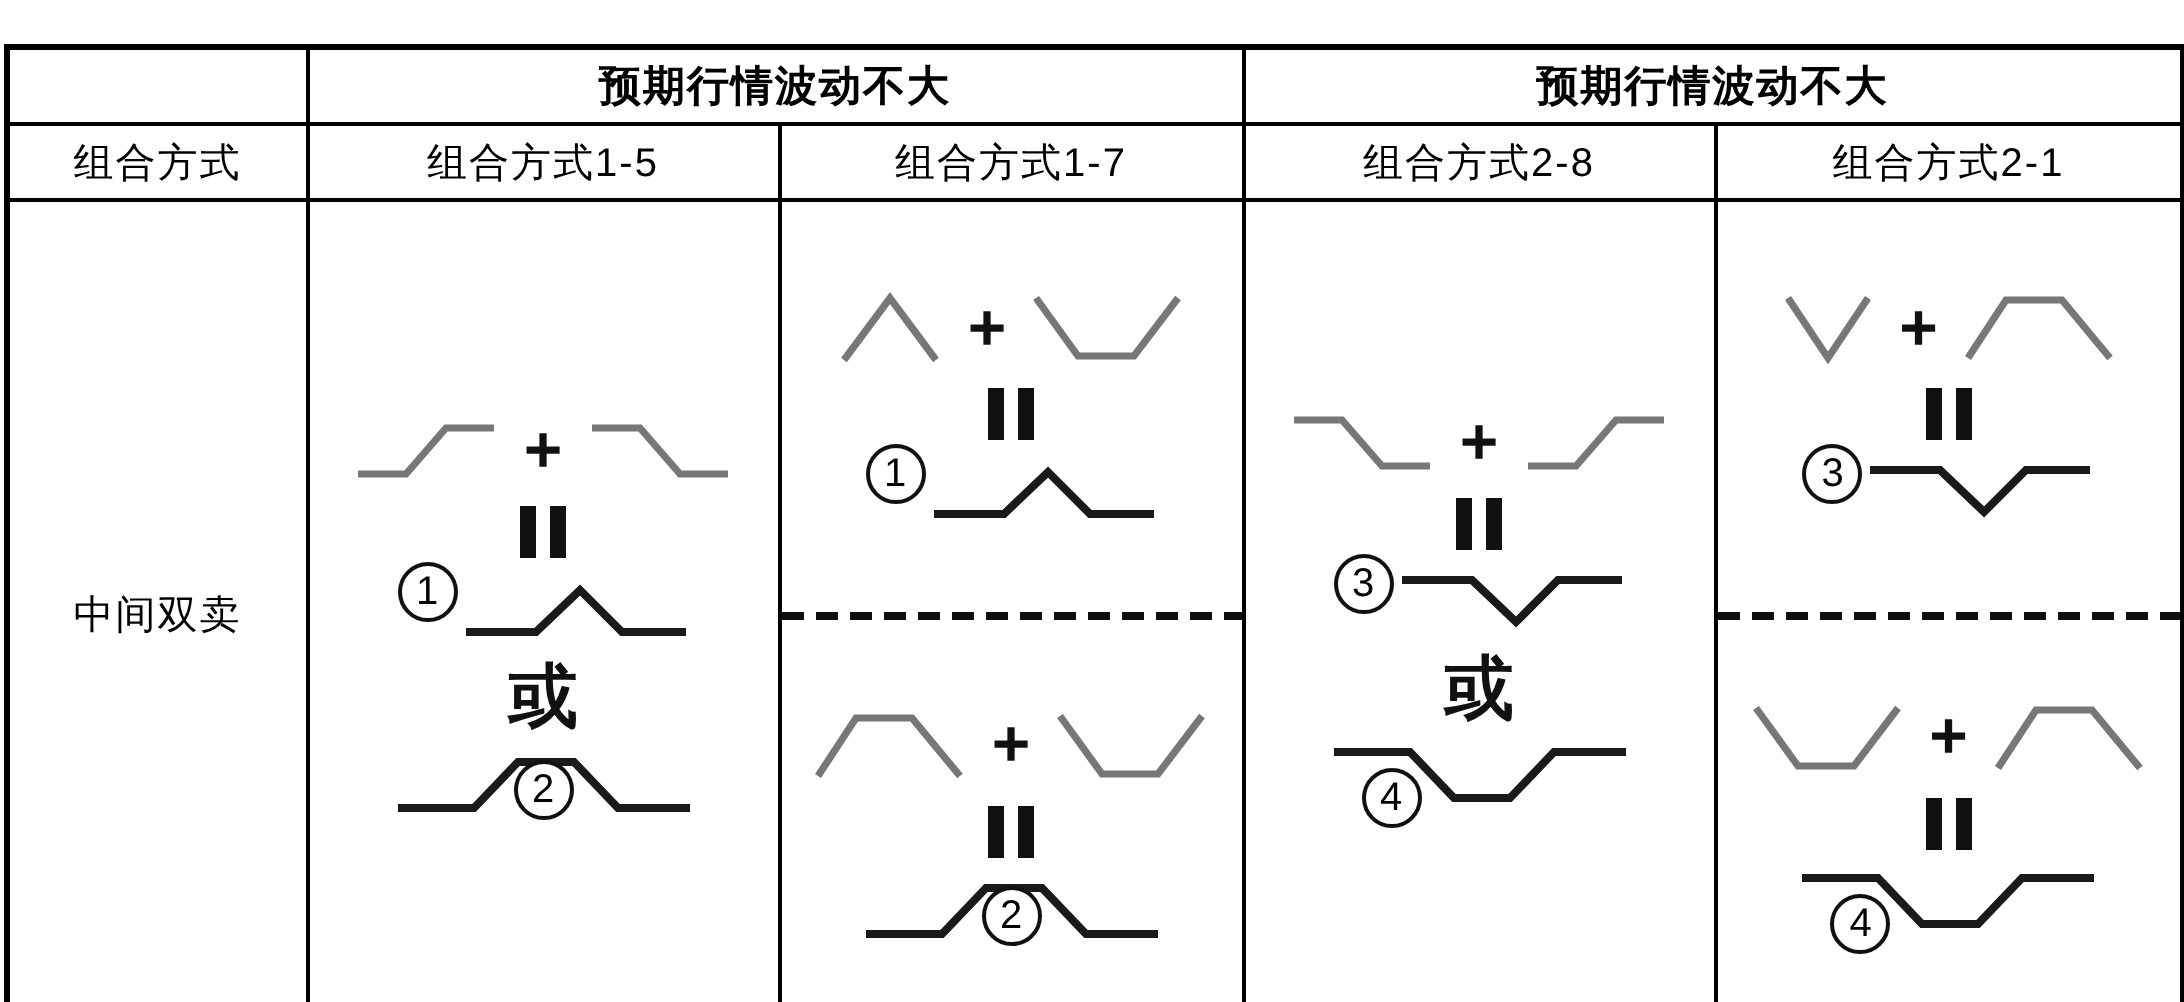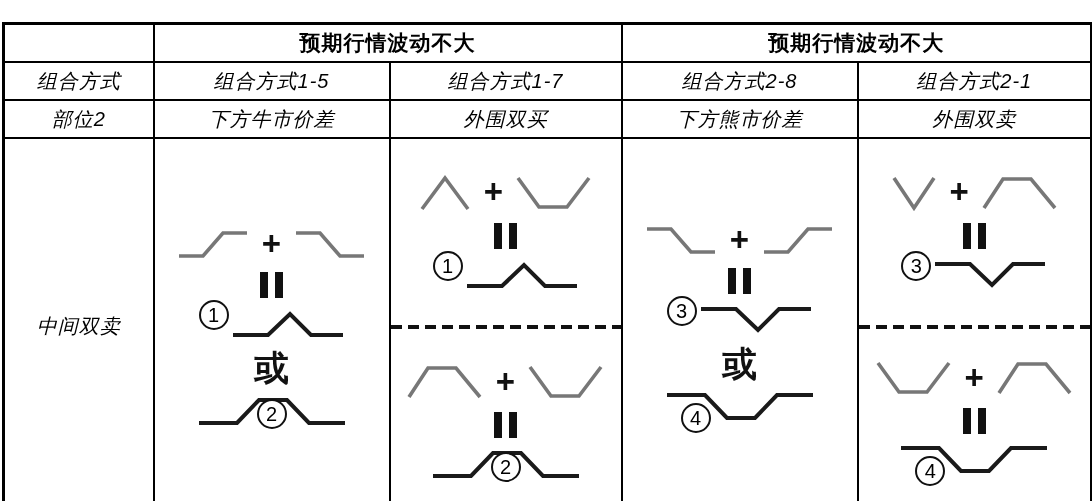--- a/index.html
+++ b/index.html
@@ -1,21 +1,21 @@
 <!DOCTYPE html>
 <html><head>
 <meta charset="utf-8">
 <style>
   html,body{margin:0;padding:0;background:#fff;width:1092px;height:501px;overflow:hidden;}
   body{font-family:"Liberation Sans","DejaVu Sans",sans-serif;color:#000;}
   .wrap{position:absolute;left:2px;top:2px;width:1088px;height:412px;margin-top:20px;}
   table{border-collapse:collapse;table-layout:fixed;width:1088px;height:495px;border:3px solid #000;}
   td{border:2px solid #000;text-align:center;vertical-align:middle;padding:0;overflow:visible;}
   .ghead{font-weight:bold;font-size:21px;letter-spacing:1px;}
-  .lbl,.val{font-size:20px;letter-spacing:1px;font-style:italic;}
+  .lbl,.val{font-size:20px;letter-spacing:1px;}
   tr.hr td{height:36px;}
   
   .pcell{height:100%;display:flex;flex-direction:column;}
   .section{flex:1;display:flex;flex-direction:column;align-items:center;justify-content:center;gap:11px;}
   .divider{height:4px;width:100%;background:repeating-linear-gradient(90deg,#111 0 11px,transparent 11px 17px);}
   .op-row{display:flex;align-items:center;gap:13px;}
   .plus{font-size:33px;font-weight:bold;line-height:1;color:#111;transform:translateY(-1px);}
   .eq{display:flex;gap:7px;}
   .eq i{display:block;width:8px;height:26px;background:#111;}
   .or{font-size:35px;font-weight:bold;line-height:1;color:#111;}
@@ -49,27 +49,20 @@
       <td class="ghead" colspan="2">预期行情波动不大</td>
       <td class="ghead" colspan="2">预期行情波动不大</td>
     </tr>
     <tr class="hr">
       <td class="lbl">组合方式</td>
       <td class="val">组合方式1-5</td>
       <td class="val">组合方式1-7</td>
       <td class="val">组合方式2-8</td>
       <td class="val">组合方式2-1</td>
     </tr>
-    <tr class="hr">
-      <td class="lbl">部位2</td>
-      <td class="val">下方牛市价差</td>
-      <td class="val">外围双买</td>
-      <td class="val">下方熊市价差</td>
-      <td class="val">外围双卖</td>
-    </tr>
     <tr>
       <td class="lbl">中间双卖</td>
       <td>
             <div class="pcell">
               <div class="section">
                 <div class="op-row">
                   <svg width="72" height="30" viewBox="0 0 72 30" class="shape op">
                     <polyline points="2,27 26,27 46,4 70,4"></polyline>
                   </svg>
                   <span class="plus">+</span>

